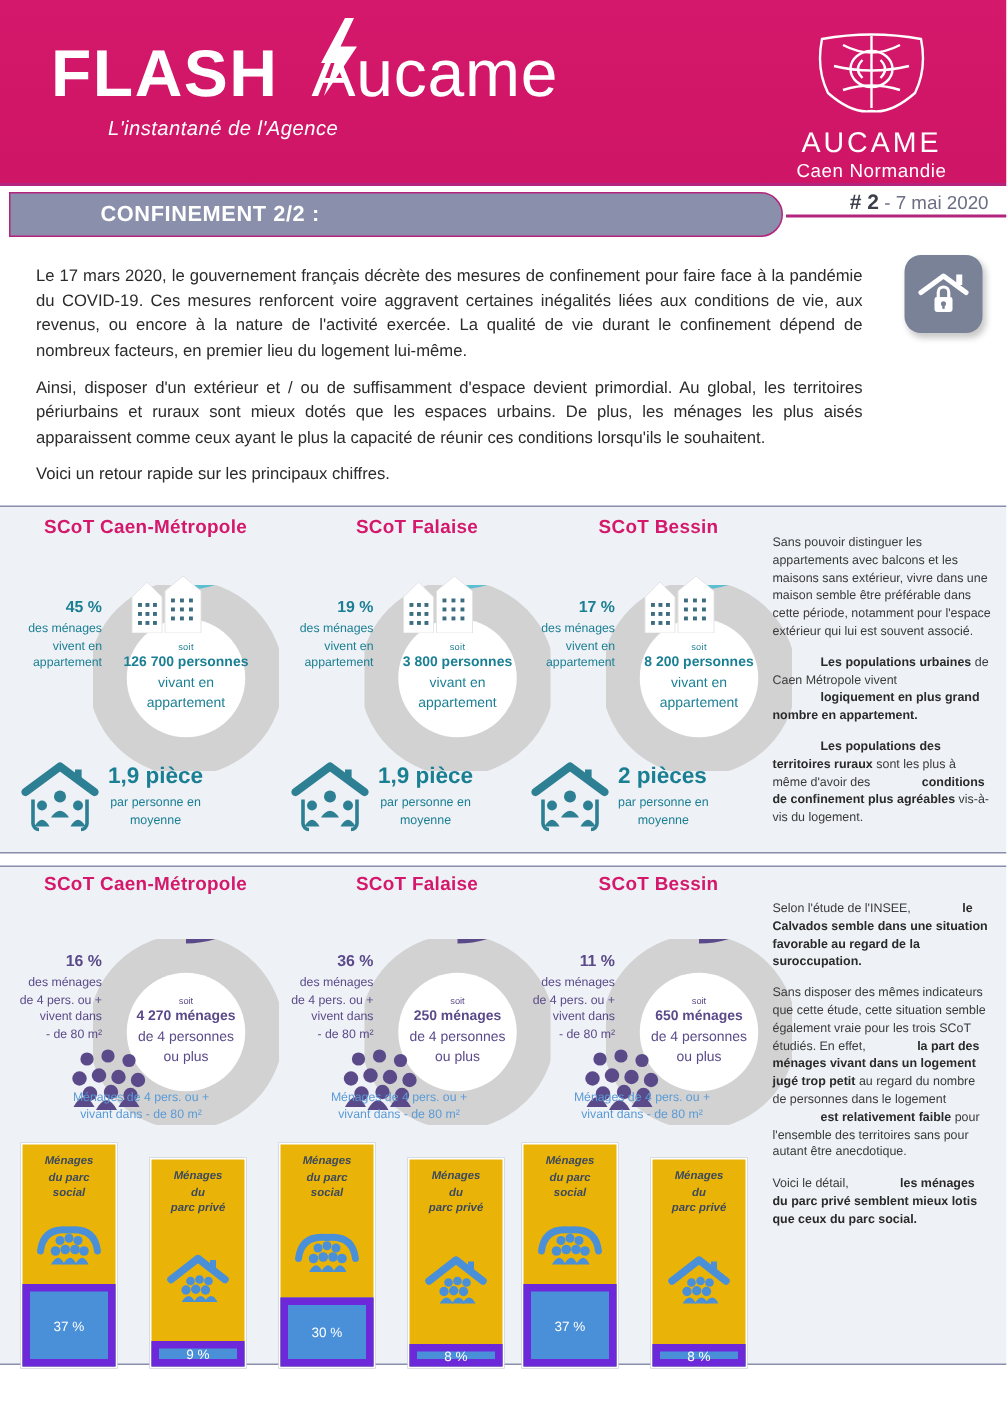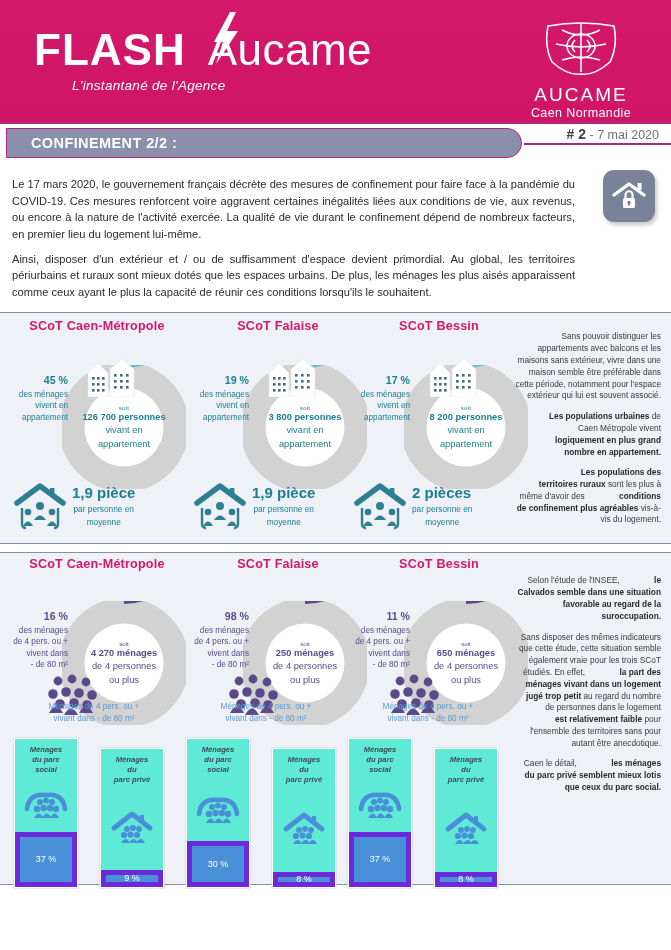--- a/index.html
+++ b/index.html
@@ -51,31 +51,31 @@
   }
   .title-pill {
     position:absolute; left:6px; top:6px; height:30px;
     width:516px;
     background:#8a90ab;
     border:1.5px solid #b3247e;
     border-radius:0 16px 16px 0;
     display:flex; align-items:center; padding-left:24px;
     color:#fff;
   }
-  .title-strong { font-weight:700; font-size:14.5px; letter-spacing:0.4px; }
+  .title-strong { font-weight:700; font-size:14.5px; letter-spacing:0.4px;margin-left:36px; }
   .title-rest   { font-weight:400; font-size:14.5px; letter-spacing:0.4px; margin-left:5px;}
   .issue {
     position:absolute; right:12px; top:4px;
     color:#6c6f83; font-size:12.5px;
   }
   .issue b { color:#3d3f4d; font-size:14px; font-weight:700; }
   .issue-rule { position:absolute; right:0; left:524px; top:21px; height:1.5px; background:#b3247e; }
 
   
-  .intro { position:relative; padding:10px 96px 12px 12px; }
+  .intro { position:relative; padding:10px 96px 12px 24px; }
   .intro p {
     font-size:11.1px; line-height:1.5; color:#2b2b2b;
     text-align:justify; margin-bottom:8px;
   }
   .intro p:last-child { margin-bottom:0; }
   .intro .nojust { text-align:left; }
   .house-lock {
     position:absolute; right:16px; top:4px;
     width:52px; height:52px; border-radius:11px;
     background:#7a8298;
@@ -134,37 +134,37 @@
   .pieces-row { position:absolute; left:0; top:165px; width:520px; height:60px; }
   .piece-block { position:absolute; width:172px; height:56px; display:flex; align-items:center; }
   .piece-icon { width:52px; height:48px; flex:0 0 52px; }
   .piece-text { margin-left:6px; }
   .piece-num { color:#1b7f94; font-weight:700; font-size:15px; line-height:1.1; }
   .piece-sub { color:#1b7f94; font-size:8.3px; line-height:1.3; text-align:center; margin-top:2px;}
 
   
   .commentary {
     position:absolute; right:10px; width:146px;
-    font-size:8.3px; line-height:1.42; color:#3a3a3a;text-align:right;
+    font-size:8.3px; line-height:1.42; color:#3a3a3a;
   }
   .commentary p { margin-bottom:9px; }
   .commentary p:last-child { margin-bottom:0; }
   .commentary b { font-weight:700; color:#2a2a2a;margin-left:32px; }
 
   
   .bars-area { position:absolute; left:0; top:148px; width:520px; height:185px; }
   .bars-group { position:absolute; width:172px; }
   .bars-caption {
     text-align:center; color:#5b9bd5; font-size:8.2px; line-height:1.35;
     margin-bottom:4px;
   }
   .bars-pair { position:relative; height:160px; }
   .bar-col {
     position:absolute; width:64px; bottom:0;
-    background:#5eead4; border:1px solid #ffffff;
+    background:#eab308; border:1px solid #ffffff;
     box-shadow:0 0 0 0.5px #cfd4dc;
     display:flex; flex-direction:column; justify-content:space-between;
   }
   .bar-col.social { left:6px; height:150px; }
   .bar-col.prive  { left:92px; height:140px; }
   .bar-head {
     text-align:center; font-style:italic; font-weight:700;
     color:#3d4a5c; font-size:7.6px; line-height:1.35; padding:6px 2px 0;
   }
   .bar-icon { flex:1; display:flex; align-items:center; justify-content:center; padding:2px; }
@@ -229,20 +229,21 @@
         <path d="M4 18 L19 7 L34 18" fill="none" stroke="#ffffff" stroke-width="3.4" stroke-linecap="round" stroke-linejoin="round"></path>
         <rect x="27.5" y="6" width="4" height="7" fill="#ffffff"></rect>
         <rect x="13" y="21" width="12" height="10" rx="1.6" fill="#ffffff"></rect>
         <path d="M15.5 21 v-3.2 a3.5 3.5 0 0 1 7 0 V21" fill="none" stroke="#ffffff" stroke-width="2.1"></path>
         <circle cx="19" cy="25.5" r="1.7" fill="#7a8298"></circle>
         <rect x="18.2" y="25.5" width="1.6" height="3.4" fill="#7a8298"></rect>
       </svg>
     </div>
     <p>Le 17 mars 2020, le gouvernement français décrète des mesures de confinement pour faire face à la pandémie du COVID-19. Ces mesures renforcent voire aggravent certaines inégalités liées aux conditions de vie, aux revenus, ou encore à la nature de l'activité exercée. La qualité de vie durant le confinement dépend de nombreux facteurs, en premier lieu du logement lui-même.</p>
     <p>Ainsi, disposer d'un extérieur et / ou de suffisamment d'espace devient primordial. Au global, les territoires périurbains et ruraux sont mieux dotés que les espaces urbains. De plus, les ménages les plus aisés apparaissent comme ceux ayant le plus la capacité de réunir ces conditions lorsqu'ils le souhaitent.</p>
+    <p class="nojust">Voici un retour rapide sur les principaux chiffres.</p>
   </div>
 
   <div class="panel sec1">
 
     <div class="scot-titles">
       <div class="scot-title" style="left:-3px;">SCoT Caen-Métropole</div>
       <div class="scot-title" style="left:178px;">SCoT Falaise</div>
       <div class="scot-title" style="left:339px;">SCoT Bessin</div>
     </div>
 
@@ -521,21 +522,21 @@
             <circle cx="62" cy="62" r="39.5" fill="#ffffff"></circle>
           </svg>
           <div class="donut-center">
             <div class="soit-p">soit</div>
             <div class="big-purp">250 ménages</div>
             <div class="big-purp"><span class="reg">de 4 personnes</span></div>
             <div class="big-purp"><span class="reg">ou plus</span></div>
           </div>
         </div>
         <div class="callout purple">
-          <div class="pct">98 %</div>
+          <div class="pct">36 %</div>
           <div class="lbl">des ménages</div>
           <div class="lbl">de 4 pers. ou +</div>
           <div class="lbl">vivent dans</div>
           <div class="lbl">- de 80 m²</div>
         </div>
         <svg class="people-cluster" viewBox="0 0 58 44">
           <g fill="#5b4a8a">
             <circle cx="12" cy="8" r="4.4"></circle>
               <circle cx="26" cy="6" r="4.4"></circle>
               <circle cx="40" cy="9" r="4.4"></circle>
@@ -778,18 +779,18 @@
     </div>
 
     <div class="commentary" style="top:22px;">
       <p>
         <span>Selon l'étude de l'INSEE, </span><b>le Calvados semble dans une situation favorable au regard de la suroccupation.</b>
       </p>
       <p>
         <span>Sans disposer des mêmes indicateurs que cette étude, cette situation semble également vraie pour les trois SCoT étudiés. En effet, </span><b>la part des ménages vivant dans un logement jugé trop petit</b><span> au regard du nombre de personnes dans le logement </span><b>est relativement faible</b><span> pour l'ensemble des territoires sans pour autant être anecdotique.</span>
       </p>
       <p>
-        <span>Caen le détail, </span><b>les ménages du parc privé semblent mieux lotis que ceux du parc social.</b>
+        <span>Voici le détail, </span><b>les ménages du parc privé semblent mieux lotis que ceux du parc social.</b>
       </p>
     </div>
   </div>
 
 </div>
 
 </body></html>

